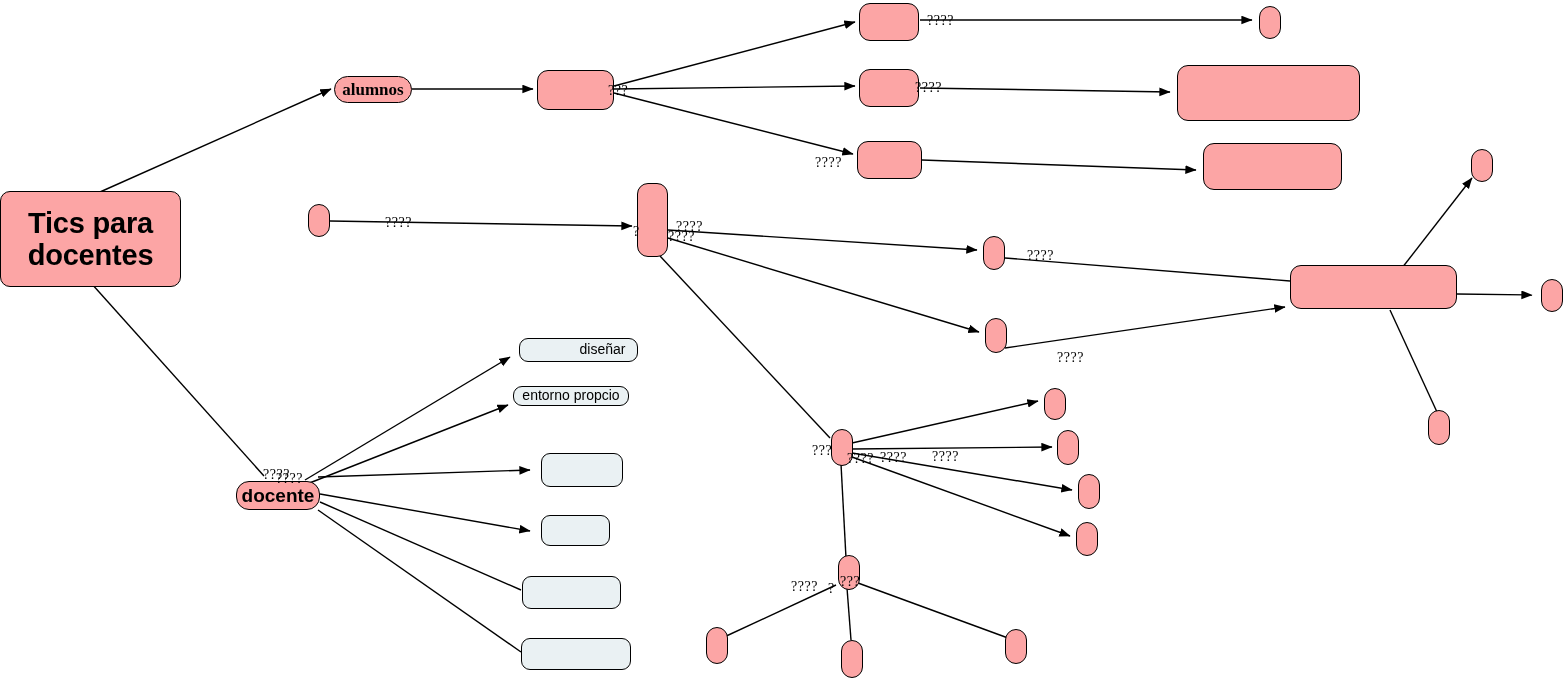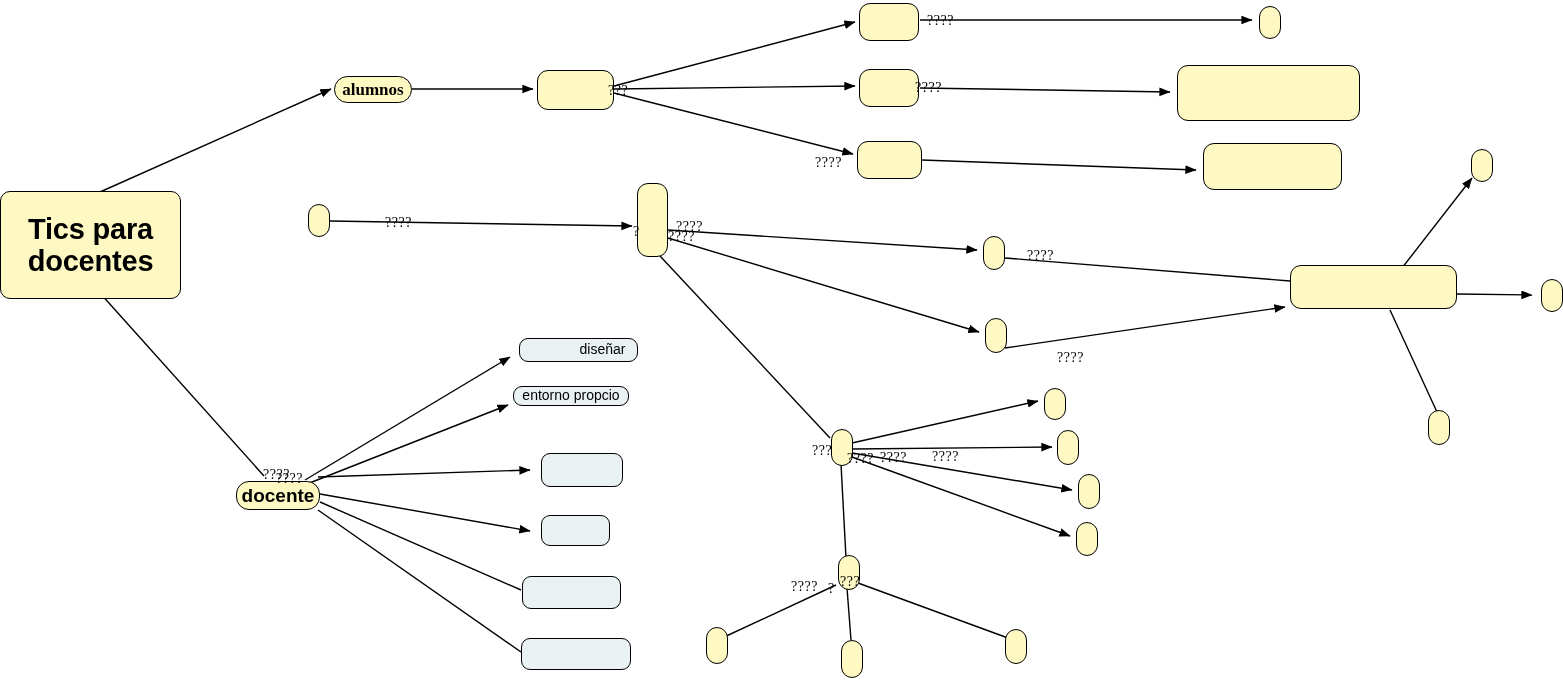--- a/index.html
+++ b/index.html
@@ -22,21 +22,21 @@
     position: absolute;
     left: 0;
     top: 0;
     width: 1563px;
     height: 681px;
   }
   .node {
     position: absolute;
     box-sizing: border-box;
     border: 1.4px solid #000000;
-    background: #fef9c3;
+    background: #fca5a5;
     display: flex;
     align-items: center;
     justify-content: center;
     text-align: center;
     line-height: 1.12;
     color: #000000;
   }
   .n-root {
     border-radius: 10px;
     border-width: 1.6px;
@@ -132,21 +132,21 @@
 
       <path d="M305,480 L510,357" marker-end="url(#ah)"></path>
       <path d="M307,484 L508,405" marker-end="url(#ah)"></path>
       <path d="M318,477 L530,470" marker-end="url(#ah)"></path>
       <path d="M320,494 L530,531" marker-end="url(#ah)"></path>
       <path d="M320,502 L521,590"></path>
       <path d="M318,510 L521,652"></path>
     </g>
   </svg>
 
-  <div class="node n-root" style="left:0px; top:191px; width:181px; height:108px;">
+  <div class="node n-root" style="left:0px; top:191px; width:181px; height:96px;">
     <span>Tics para docentes</span>
   </div>
 
   <div class="node n-serif" style="left:334px; top:76px; width:78px; height:27px;">
     <span>alumnos</span>
   </div>
 
   <div class="node n-box" style="left:537px; top:70px; width:77px; height:40px;">
     <span></span>
   </div>

